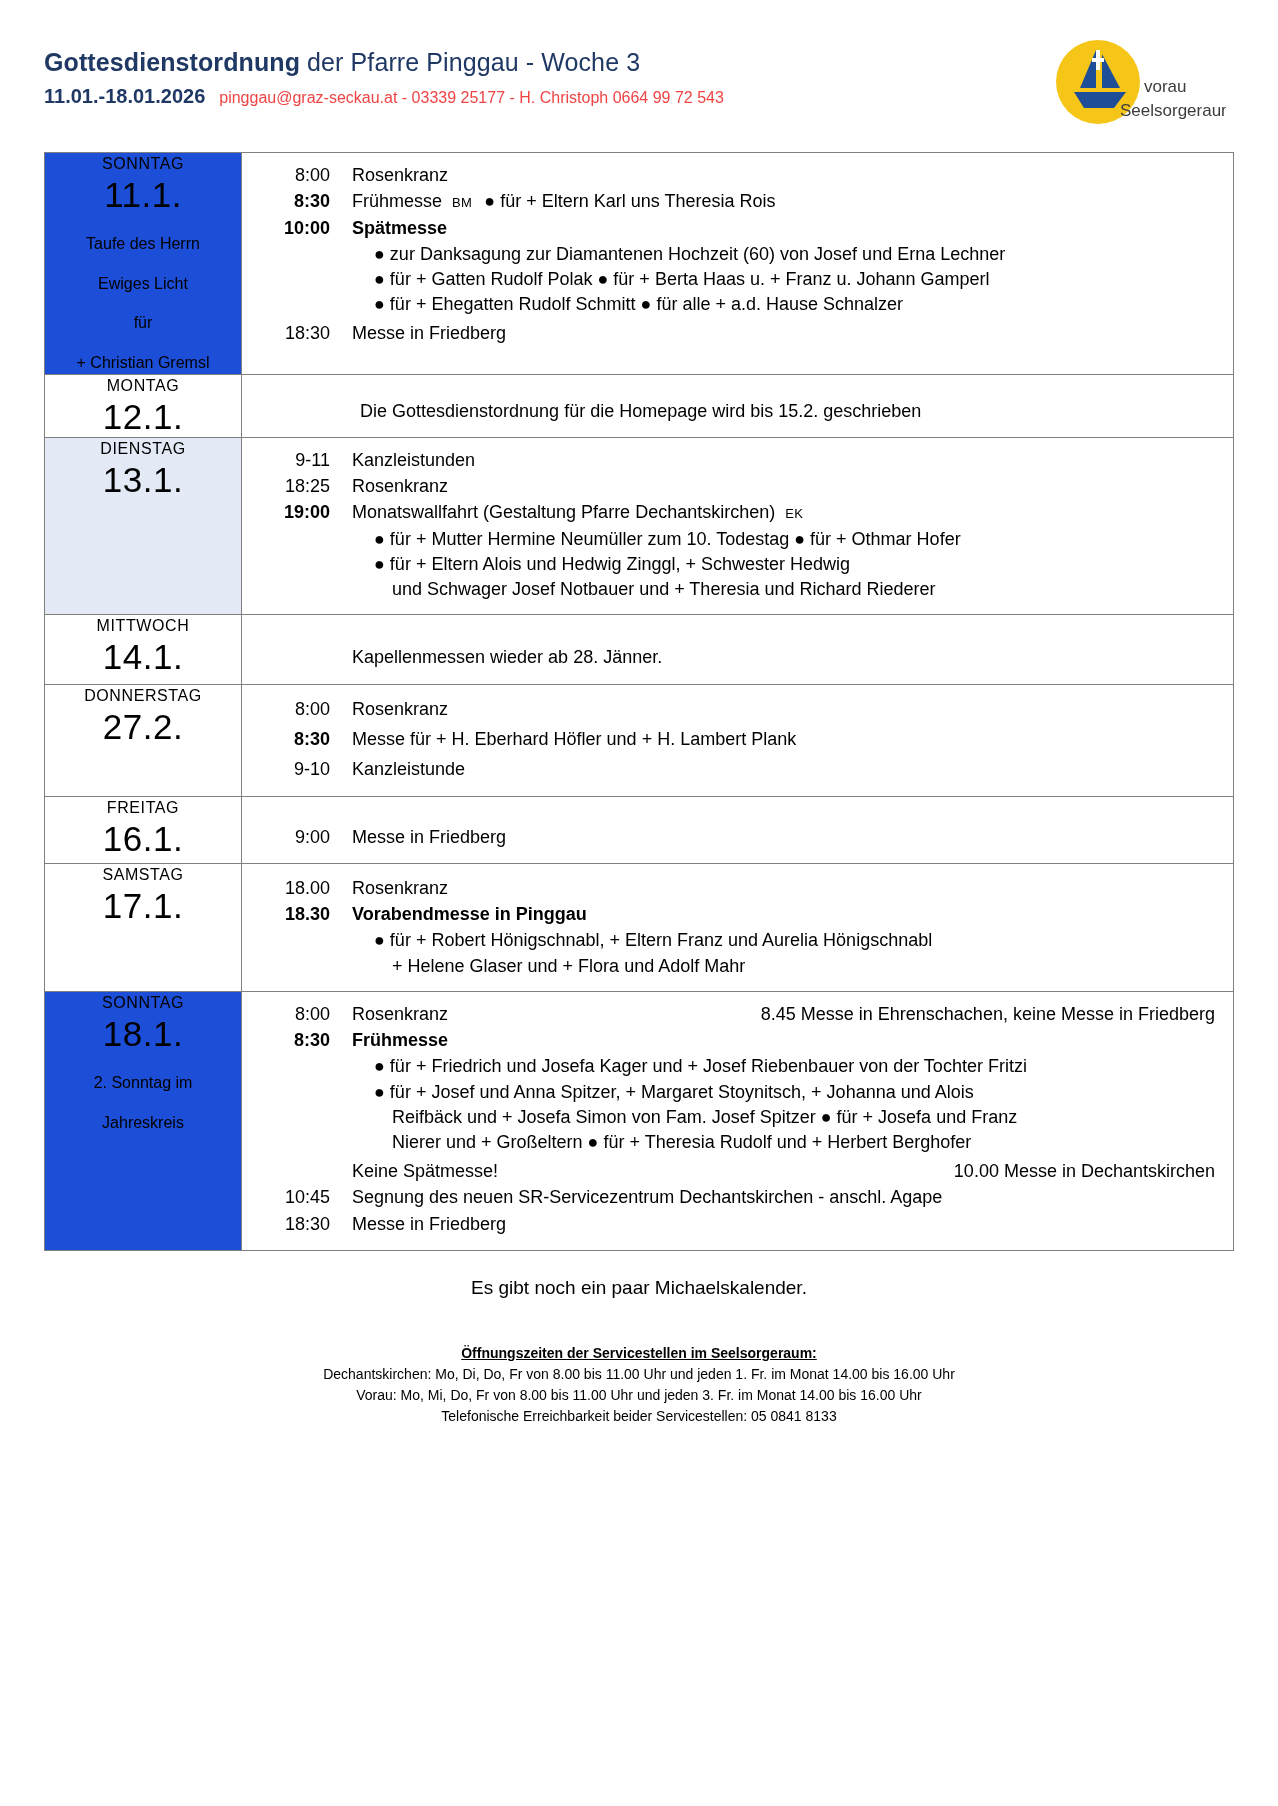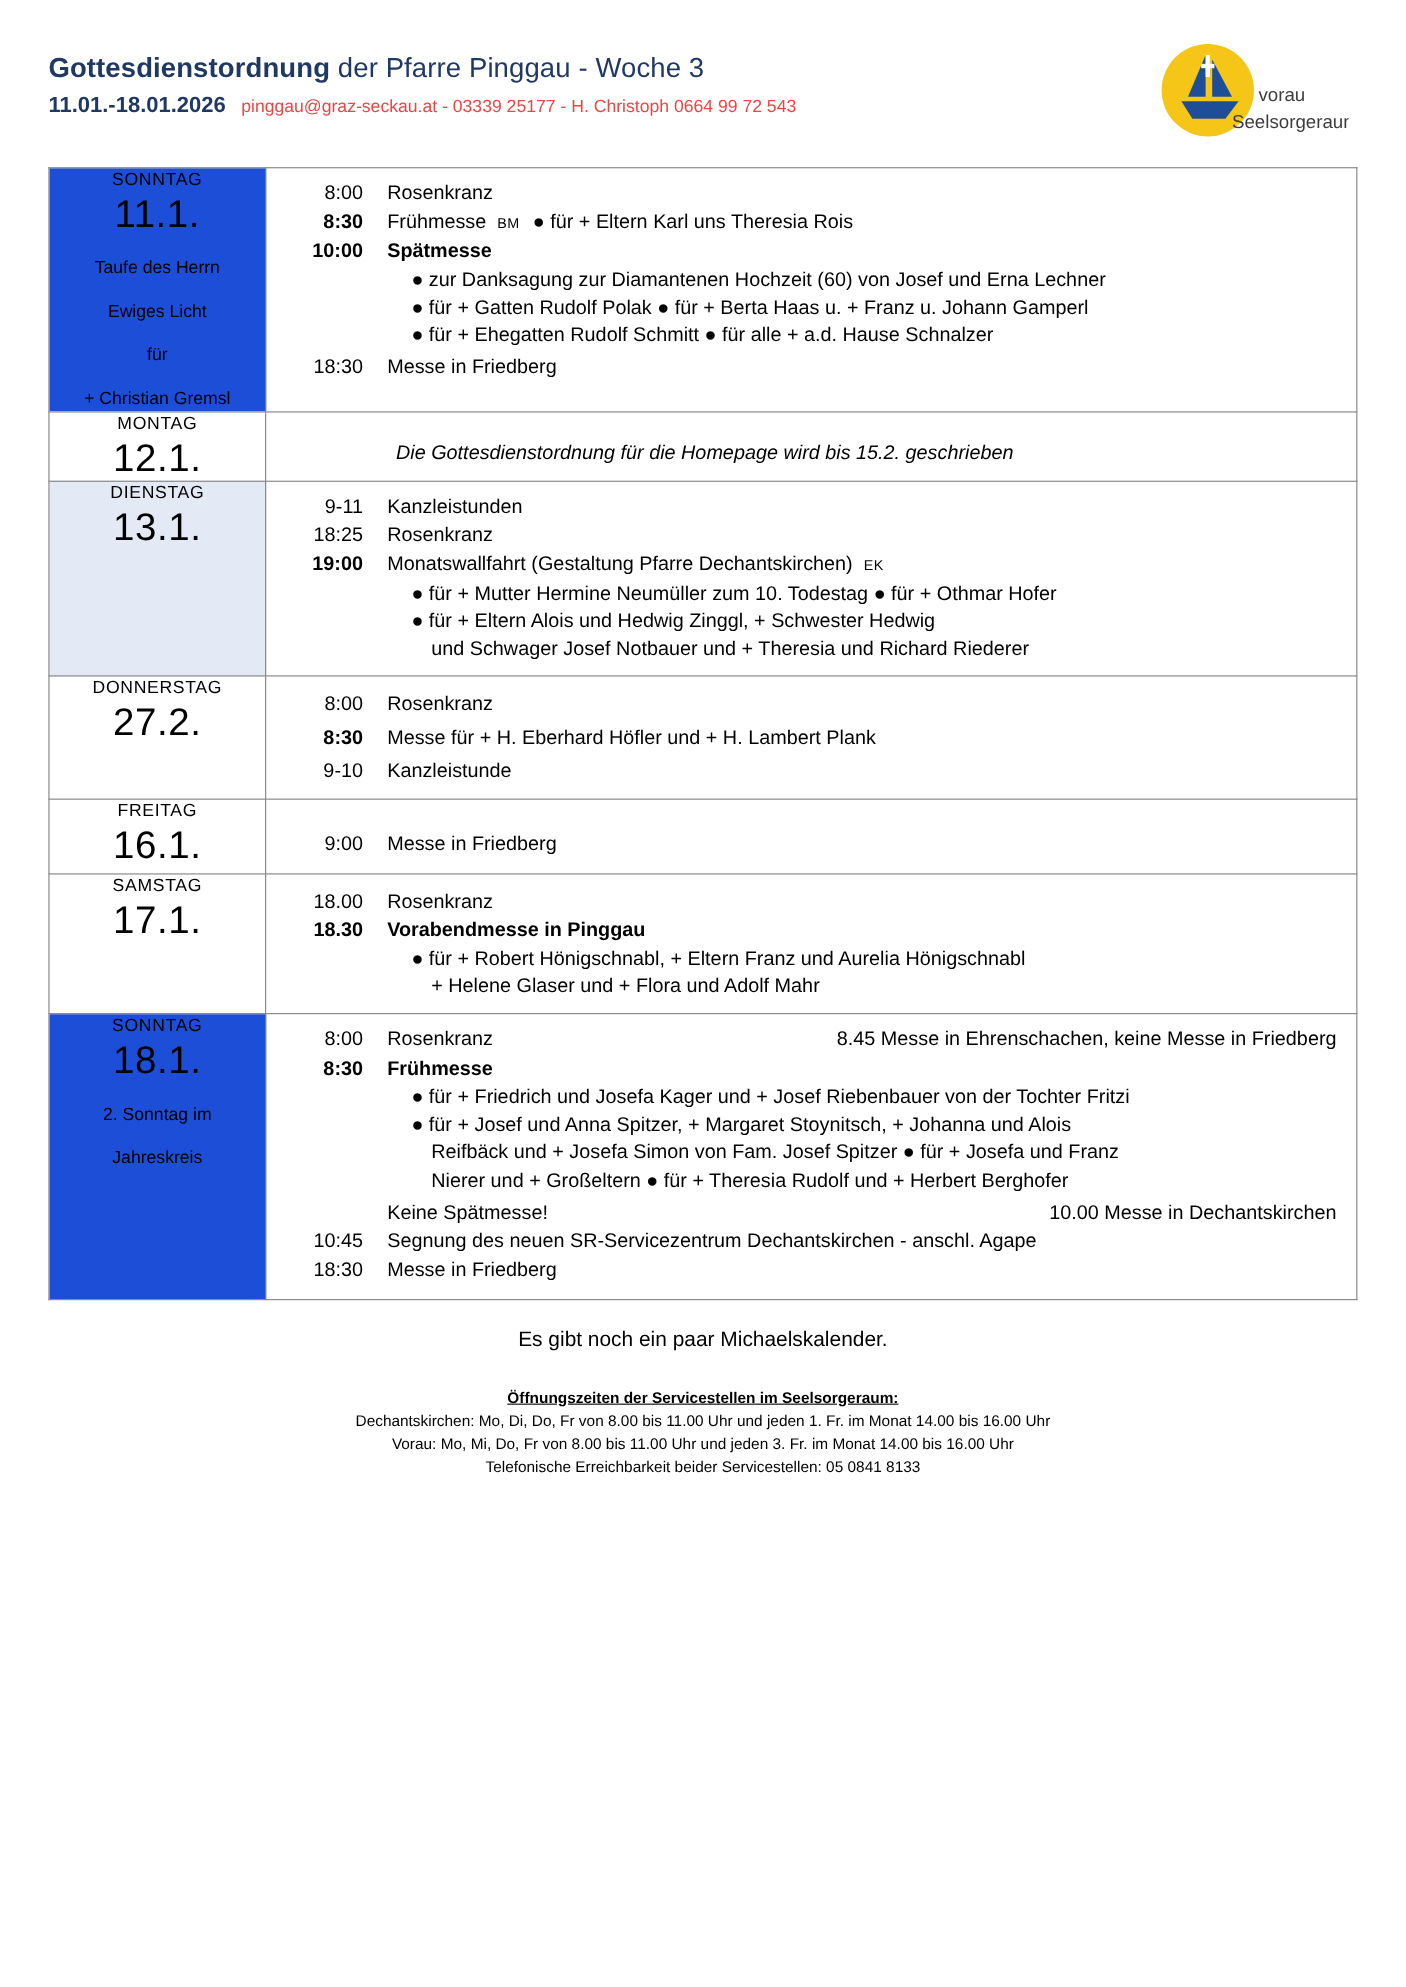--- a/index.html
+++ b/index.html
@@ -135,42 +135,41 @@
   .bullets {
     font-size: 18px;
     line-height: 1.4;
     padding-left: 118px;
     margin-top: 1px;
   }
   .bullets .ind { padding-left: 18px; display: inline-block; }
   .centered-note {
     font-size: 18px;
     padding: 26px 0 8px 118px;
-    font-style: italic;
   }
   .two-col {
     display: flex;
     justify-content: space-between;
     align-items: baseline;
   }
   .two-col .left { flex: 0 0 auto; }
   .two-col .right { font-size: 18px; padding-right: 4px; }
 
   .pad-top-28 { padding-top: 28px; }
   .pad-top-20 { padding-top: 20px; }
   .pad-top-12 { padding-top: 12px; }
 
   
   .footline {
     text-align: center;
     font-size: 19px;
     margin-top: 26px;
   }
   .officehours {
-    margin-top: 30px;
+    margin-top: 44px;
     text-align: center;
     font-size: 14px;
     line-height: 1.5;
   }
   .officehours .oh-title {
     font-weight: bold;
     text-decoration: underline;
     font-size: 14px;
   }
 </style>
@@ -271,20 +270,34 @@
           </div>
           <div class="bullets">
             <div>● für + Mutter Hermine Neumüller zum 10. Todestag  ● für + Othmar Hofer</div>
             <div>● für + Eltern Alois und Hedwig Zinggl, + Schwester Hedwig</div>
             <div class="ind">und Schwager Josef Notbauer und + Theresia und Richard Riederer</div>
           </div>
         </div>
       </td>
     </tr>
 
+    <tr>
+      <td class="daycell plain">
+        <div class="dayname">MITTWOCH</div>
+        <div class="daynum">14.1.</div>
+      </td>
+      <td>
+        <div class="events">
+          <div class="evrow pad-top-20">
+            <div class="evtime"></div>
+            <div class="evtext">Kapellenmessen wieder ab 28. Jänner.</div>
+          </div>
+        </div>
+      </td>
+    </tr>
 
     <tr>
       <td class="daycell plain">
         <div class="dayname">DONNERSTAG</div>
         <div class="daynum">27.2.</div>
       </td>
       <td>
         <div class="events pad-top-12">
           <div class="evrow">
             <div class="evtime">8:00</div>

